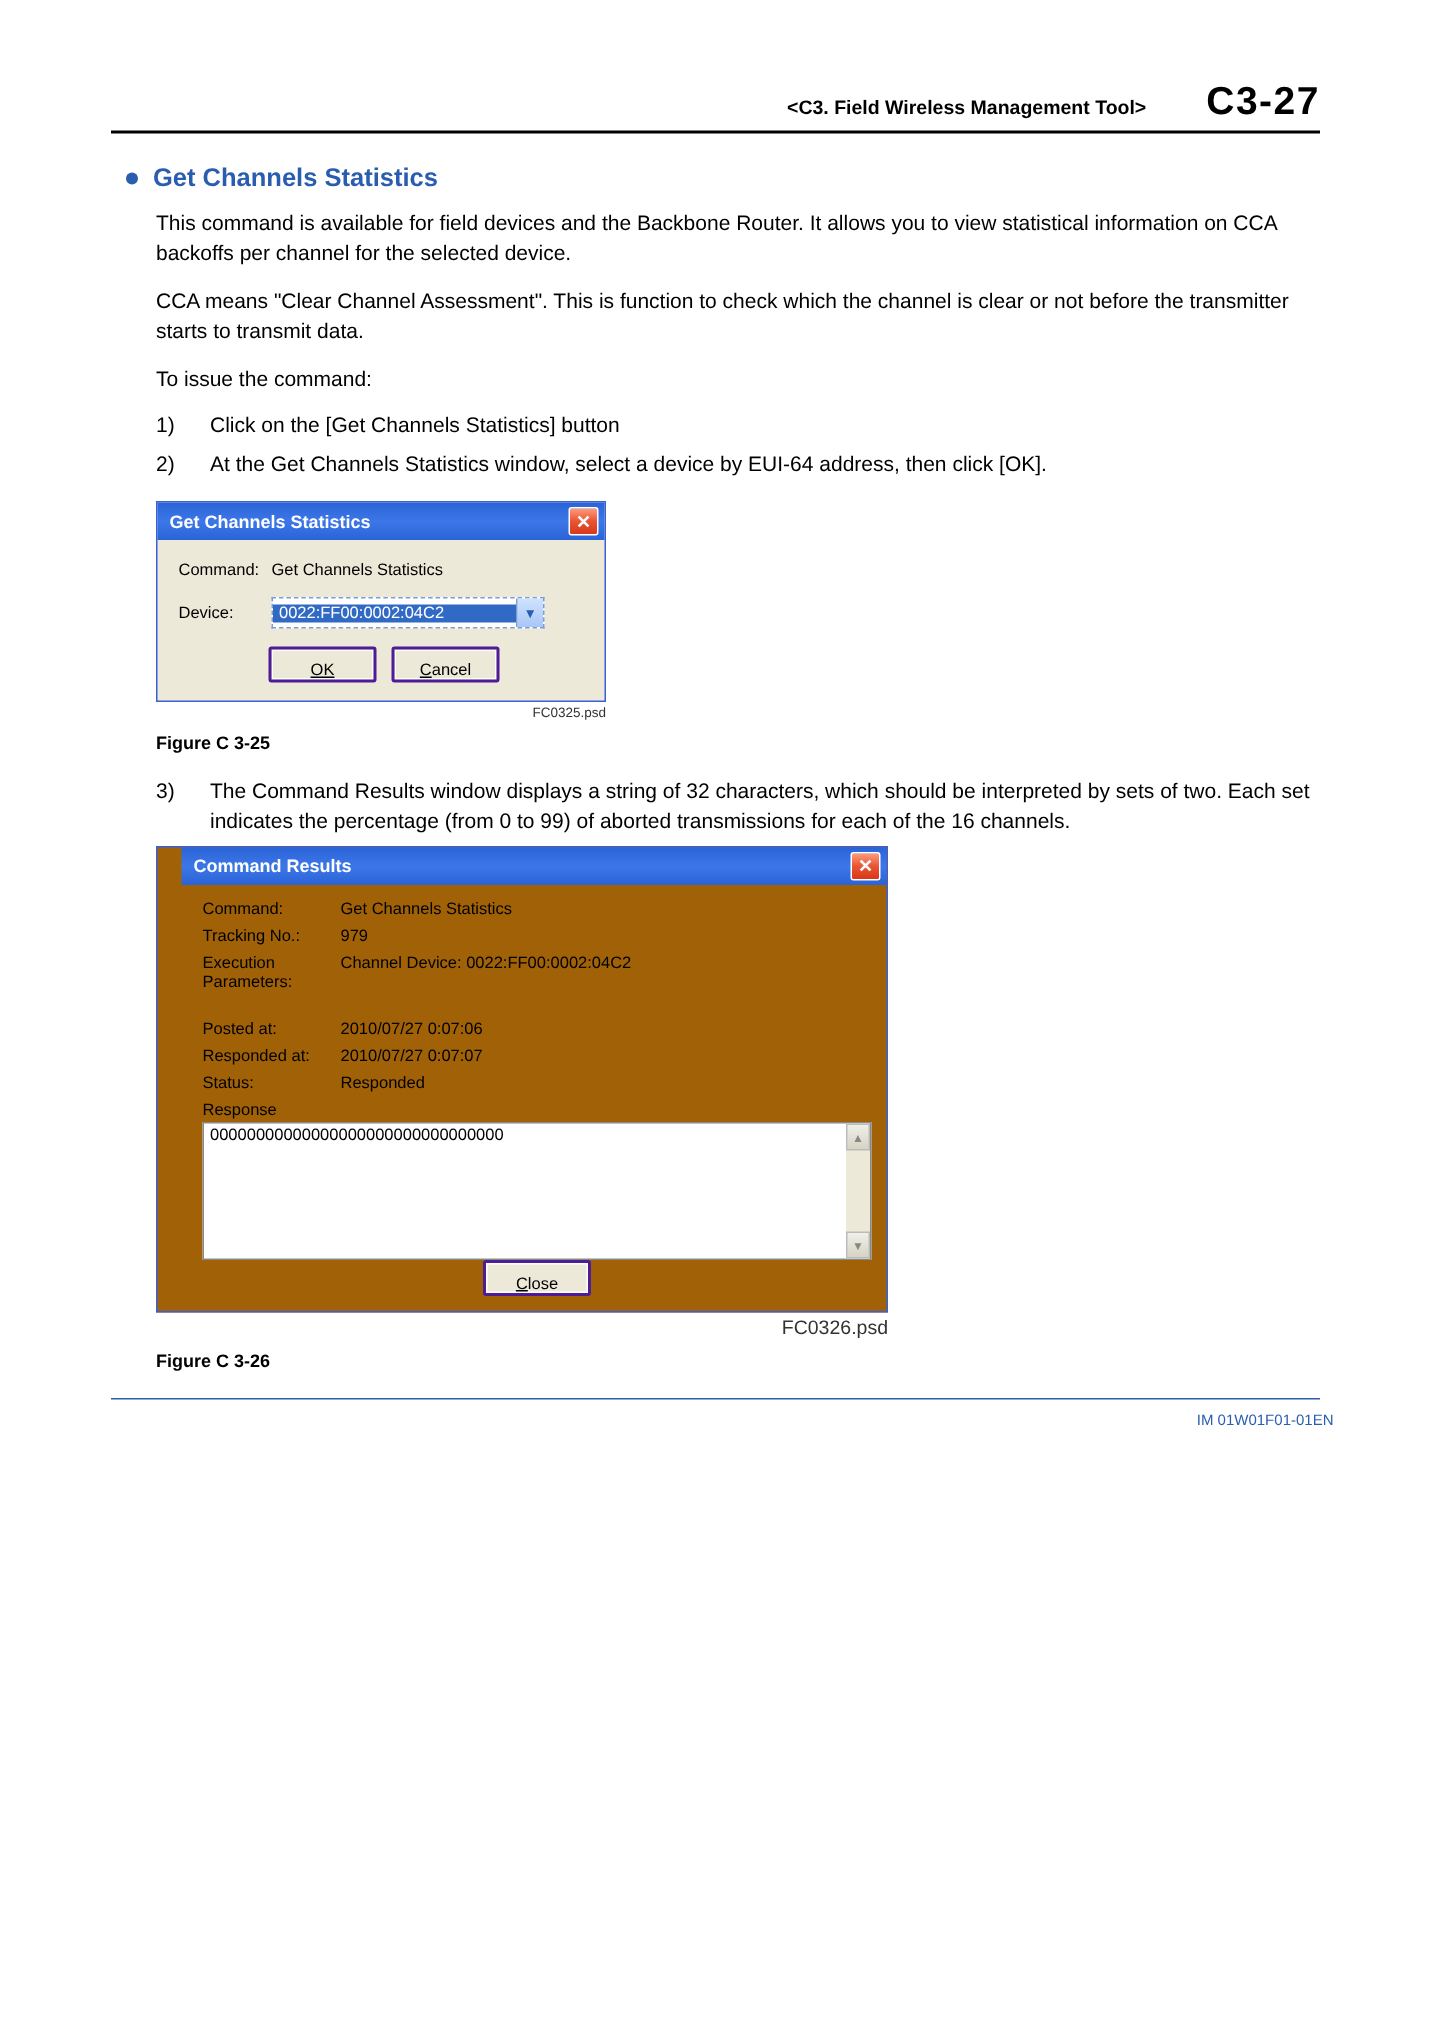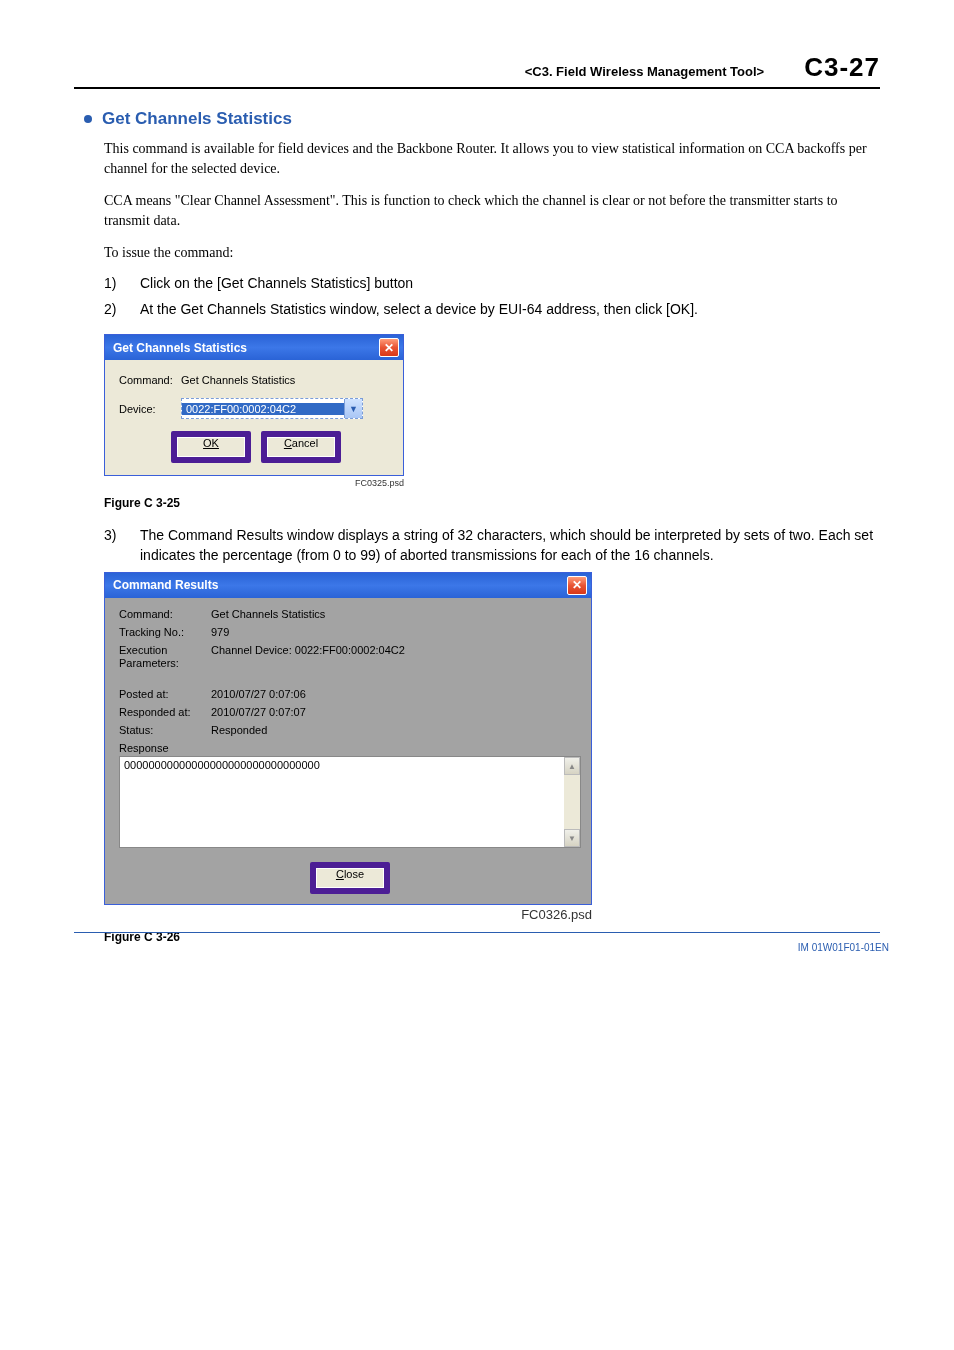--- a/index.html
+++ b/index.html
@@ -55,21 +55,21 @@
     margin: 0;
     font-size: 17px;
     color: #2a5db0;
   }
   
   .body-block {
     margin-left: 30px;
     font-size: 14px;
     line-height: 1.42;
   }
-  .body-block p { margin: 0 0 12px 0; font-family: Liberation Serif, serif; }
+  .body-block p { margin: 0 0 12px 0; }
   .steps {
     margin: 0;
     padding: 0;
     list-style: none;
   }
   .steps li {
     display: flex;
     margin-bottom: 6px;
   }
   .steps li .num {
@@ -152,25 +152,25 @@
   }
   .dlg1-btnrow {
     display: flex;
     justify-content: center;
     gap: 10px;
   }
   .winbtn {
     min-width: 68px;
     height: 20px;
     background: #ece9d8;
-    border: 6px solid #4c1d95;
+    border: 2px solid #4c1d95;
     border-radius: 2px;
     font-size: 11px;
     display: flex;
-    align-items: flex-start;
+    align-items: flex-end;
     justify-content: center;
     box-shadow: inset 0 0 0 1px #fff;
   }
   .psd-label {
     text-align: right;
     font-size: 9px;
     color: #333;
     margin-top: 2px;
     width: 300px;
   }
@@ -184,23 +184,24 @@
 
   
   .dlg2-wrap {
     margin-left: 30px;
     margin-top: 6px;
     width: 488px;
     position: relative;
   }
   .dlg2 {
     border: 1px solid #3a5fd9;
-    background: #a3a3a3;
+    background: #a16207;
     font-family: Tahoma, Verdana, sans-serif;
     font-size: 11px;
+    padding-left: 16px;
   }
   .dlg2-body {
     padding: 10px 10px 10px 14px;
   }
   .kv {
     display: flex;
     margin-bottom: 6px;
   }
   .kv .k { width: 92px; }
   .kv .v { flex: 1; }
@@ -232,21 +233,21 @@
     border: 1px solid #bbb;
     display: flex;
     align-items: center;
     justify-content: center;
     font-size: 8px;
     color: #888;
   }
   .dlg2-btnrow {
     display: flex;
     justify-content: center;
-    margin-top: 14px;
+    margin-top: 0;
   }
   .psd-label2 {
     text-align: right;
     font-size: 13px;
     color: #333;
     margin-top: 2px;
     width: 488px;
   }
 
   

